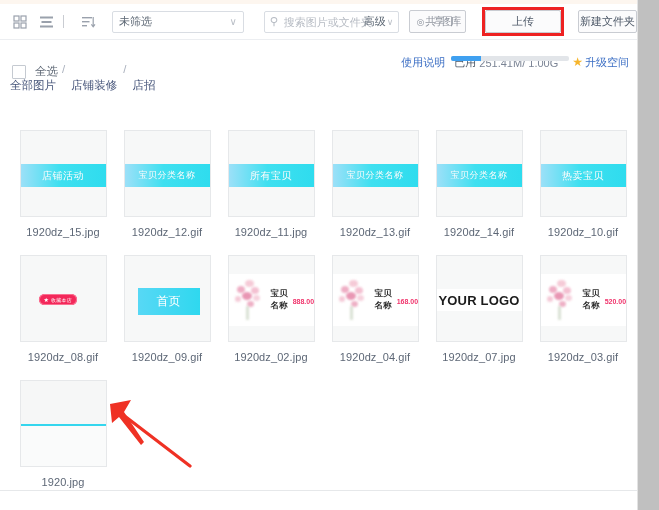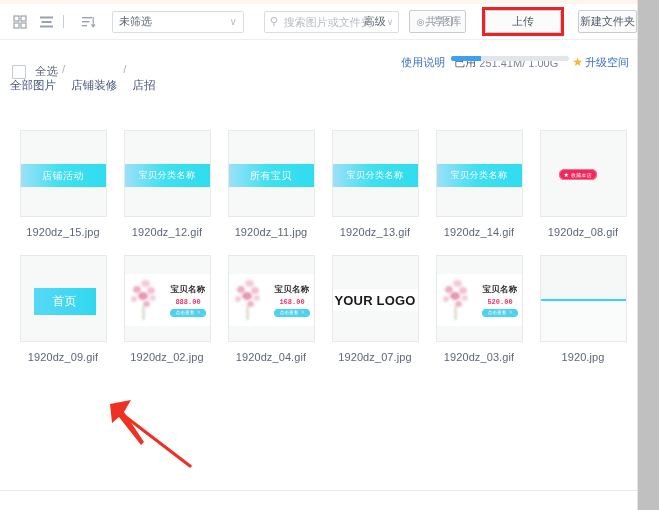--- a/index.html
+++ b/index.html
@@ -334,25 +334,24 @@
   }
   .flower .petal {
     position: absolute;
     border-radius: 50%;
     opacity: .72;
     filter: blur(1.1px);
   }
   .prodinfo {
     margin-left: 4px;
     display: flex;
-    flex-direction: column;
+    flex-direction: row;
     align-items: center;
     justify-content: center;
     flex: 1;
-    font-family: Liberation Mono, monospace;
   }
   .prodname {
     font-size: 8.5px;
     font-weight: bold;
     color: #2b2b2b;
     letter-spacing: .3px;
   }
   .prodprice {
     font-size: 7px;
     font-weight: bold;
@@ -573,20 +572,28 @@
 
     <div class="cell">
       <div class="thumb">
         <div class="banner wide-text">
             <span>宝贝分类名称</span>
           </div>
       </div>
       <div class="fname">1920dz_14.gif</div>
     </div>
 
+    <div class="cell">
+      <div class="thumb">
+        <div class="banner">
+            <span>热卖宝贝</span>
+          </div>
+      </div>
+      <div class="fname">1920dz_10.gif</div>
+    </div>
 
     <div class="cell">
       <div class="thumb">
         <div class="pill">
           <span class="pstar">★</span>
           <span class="ptxt">收藏本店</span>
         </div>
       </div>
       <div class="fname">1920dz_08.gif</div>
     </div>

